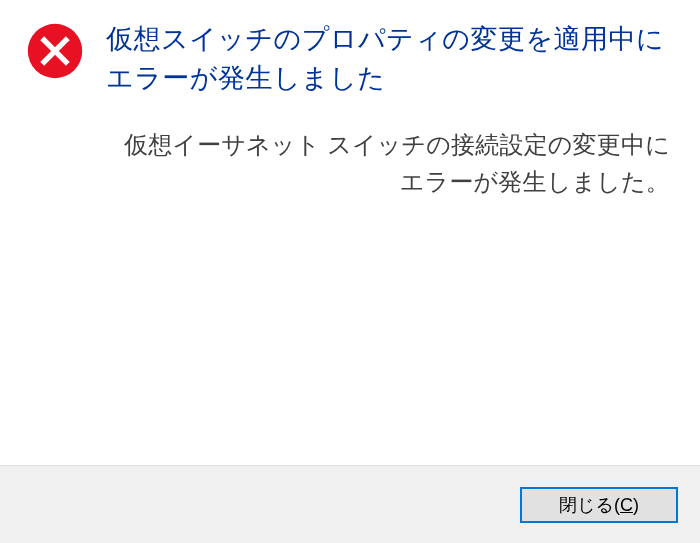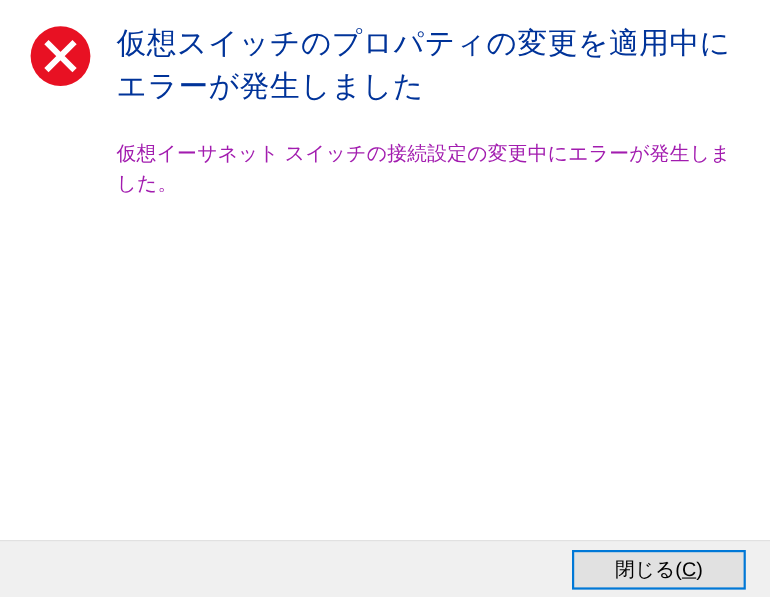--- a/index.html
+++ b/index.html
@@ -41,35 +41,36 @@
   }
   .title {
     color: #003399;
     font-size: 27px;
     line-height: 1.45;
     font-weight: 400;
     margin: 0 0 28px 0;
     letter-spacing: 0.5px;
   }
   .body-para {
-    font-size: 18px;
+    font-size: 24px;
     line-height: 1.55;
     margin: 0 0 26px 0;
-    color: #a21caf;
+    color: #404040;
     letter-spacing: 0.2px;
+    text-align: right;
   }
   .body-para.last {
     margin-bottom: 0;
   }
   .footer {
     position: absolute;
     left: 0;
     right: 0;
     bottom: 0;
-    height: 52px;
+    height: 78px;
     background: #f0f0f0;
     border-top: 1px solid #dfdfdf;
     display: flex;
     justify-content: flex-end;
     align-items: center;
     padding: 0 22px;
     box-sizing: border-box;
   }
   .btn {
     min-width: 158px;

